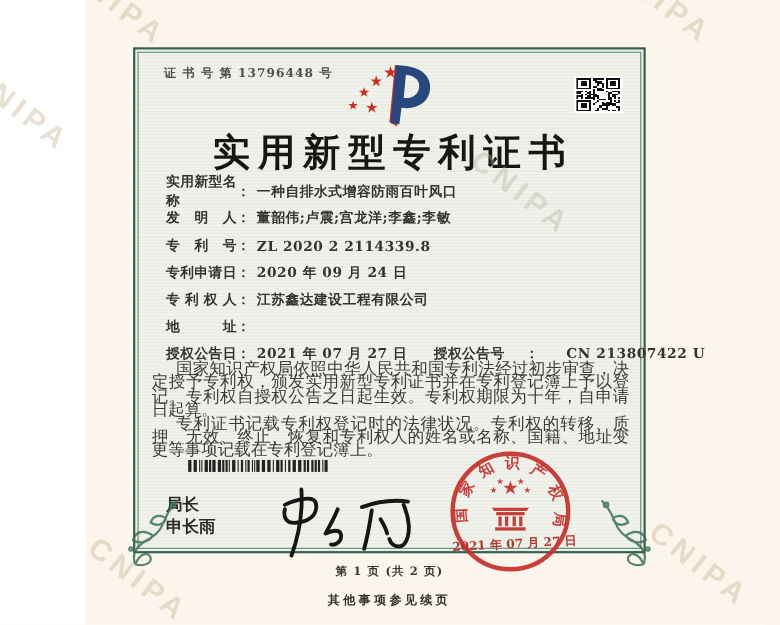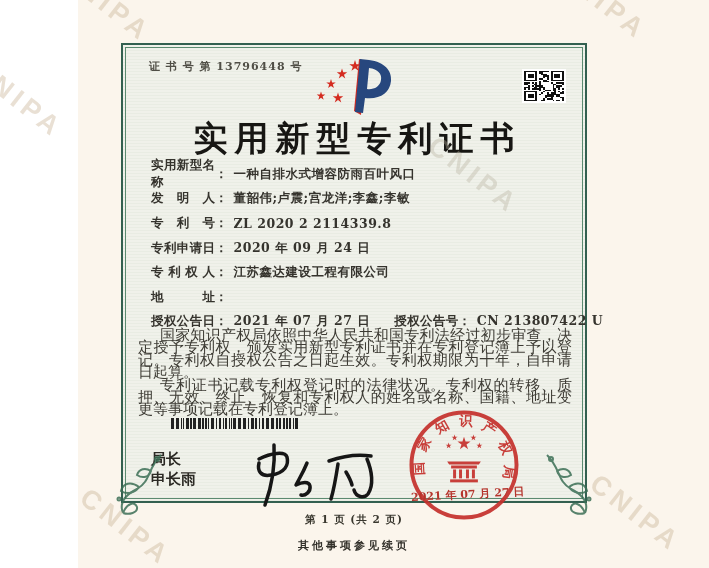--- a/index.html
+++ b/index.html
@@ -28,21 +28,21 @@
   .logo{position:absolute;left:50%;top:10px;transform:translateX(-50%);}
   .title{
     position:absolute;left:0;right:0;top:71px;text-align:center;
     font-size:34px;font-weight:700;letter-spacing:7px;text-indent:7px;color:#171613;
   }
   .fields{position:absolute;left:28px;right:24px;top:117px;}
   .frow{height:24.6px;display:flex;align-items:center;font-size:12.5px;font-weight:700;color:#35332d;}
   .flabel{display:inline-block;width:64px;text-align:justify;text-align-last:justify;flex:none;}
   .fcolon{margin-right:6px;flex:none;}
   .fvalue{letter-spacing:.5px;white-space:nowrap;}
-  .grant2{display:flex;margin-left:24px;}
+  .grant2{display:flex;margin-left:24px;gap:19px;}
   .body-text{
     position:absolute;left:15px;right:13px;top:284px;
     font-size:15px;line-height:12.4px;font-weight:500;color:#3d3b34;text-align:justify;
   }
   .body-text p{margin:0;text-indent:22px;}
   .barcode{position:absolute;left:48px;top:373px;width:127px;height:11px;}
   .director{position:absolute;left:28px;top:404px;font-size:15px;font-weight:700;color:#2c2a25;line-height:20px;}
   .signature{position:absolute;left:118px;top:394px;}
   .seal{position:absolute;left:284px;top:363px;width:114px;height:114px;opacity:.92;}
   .seal-date{

